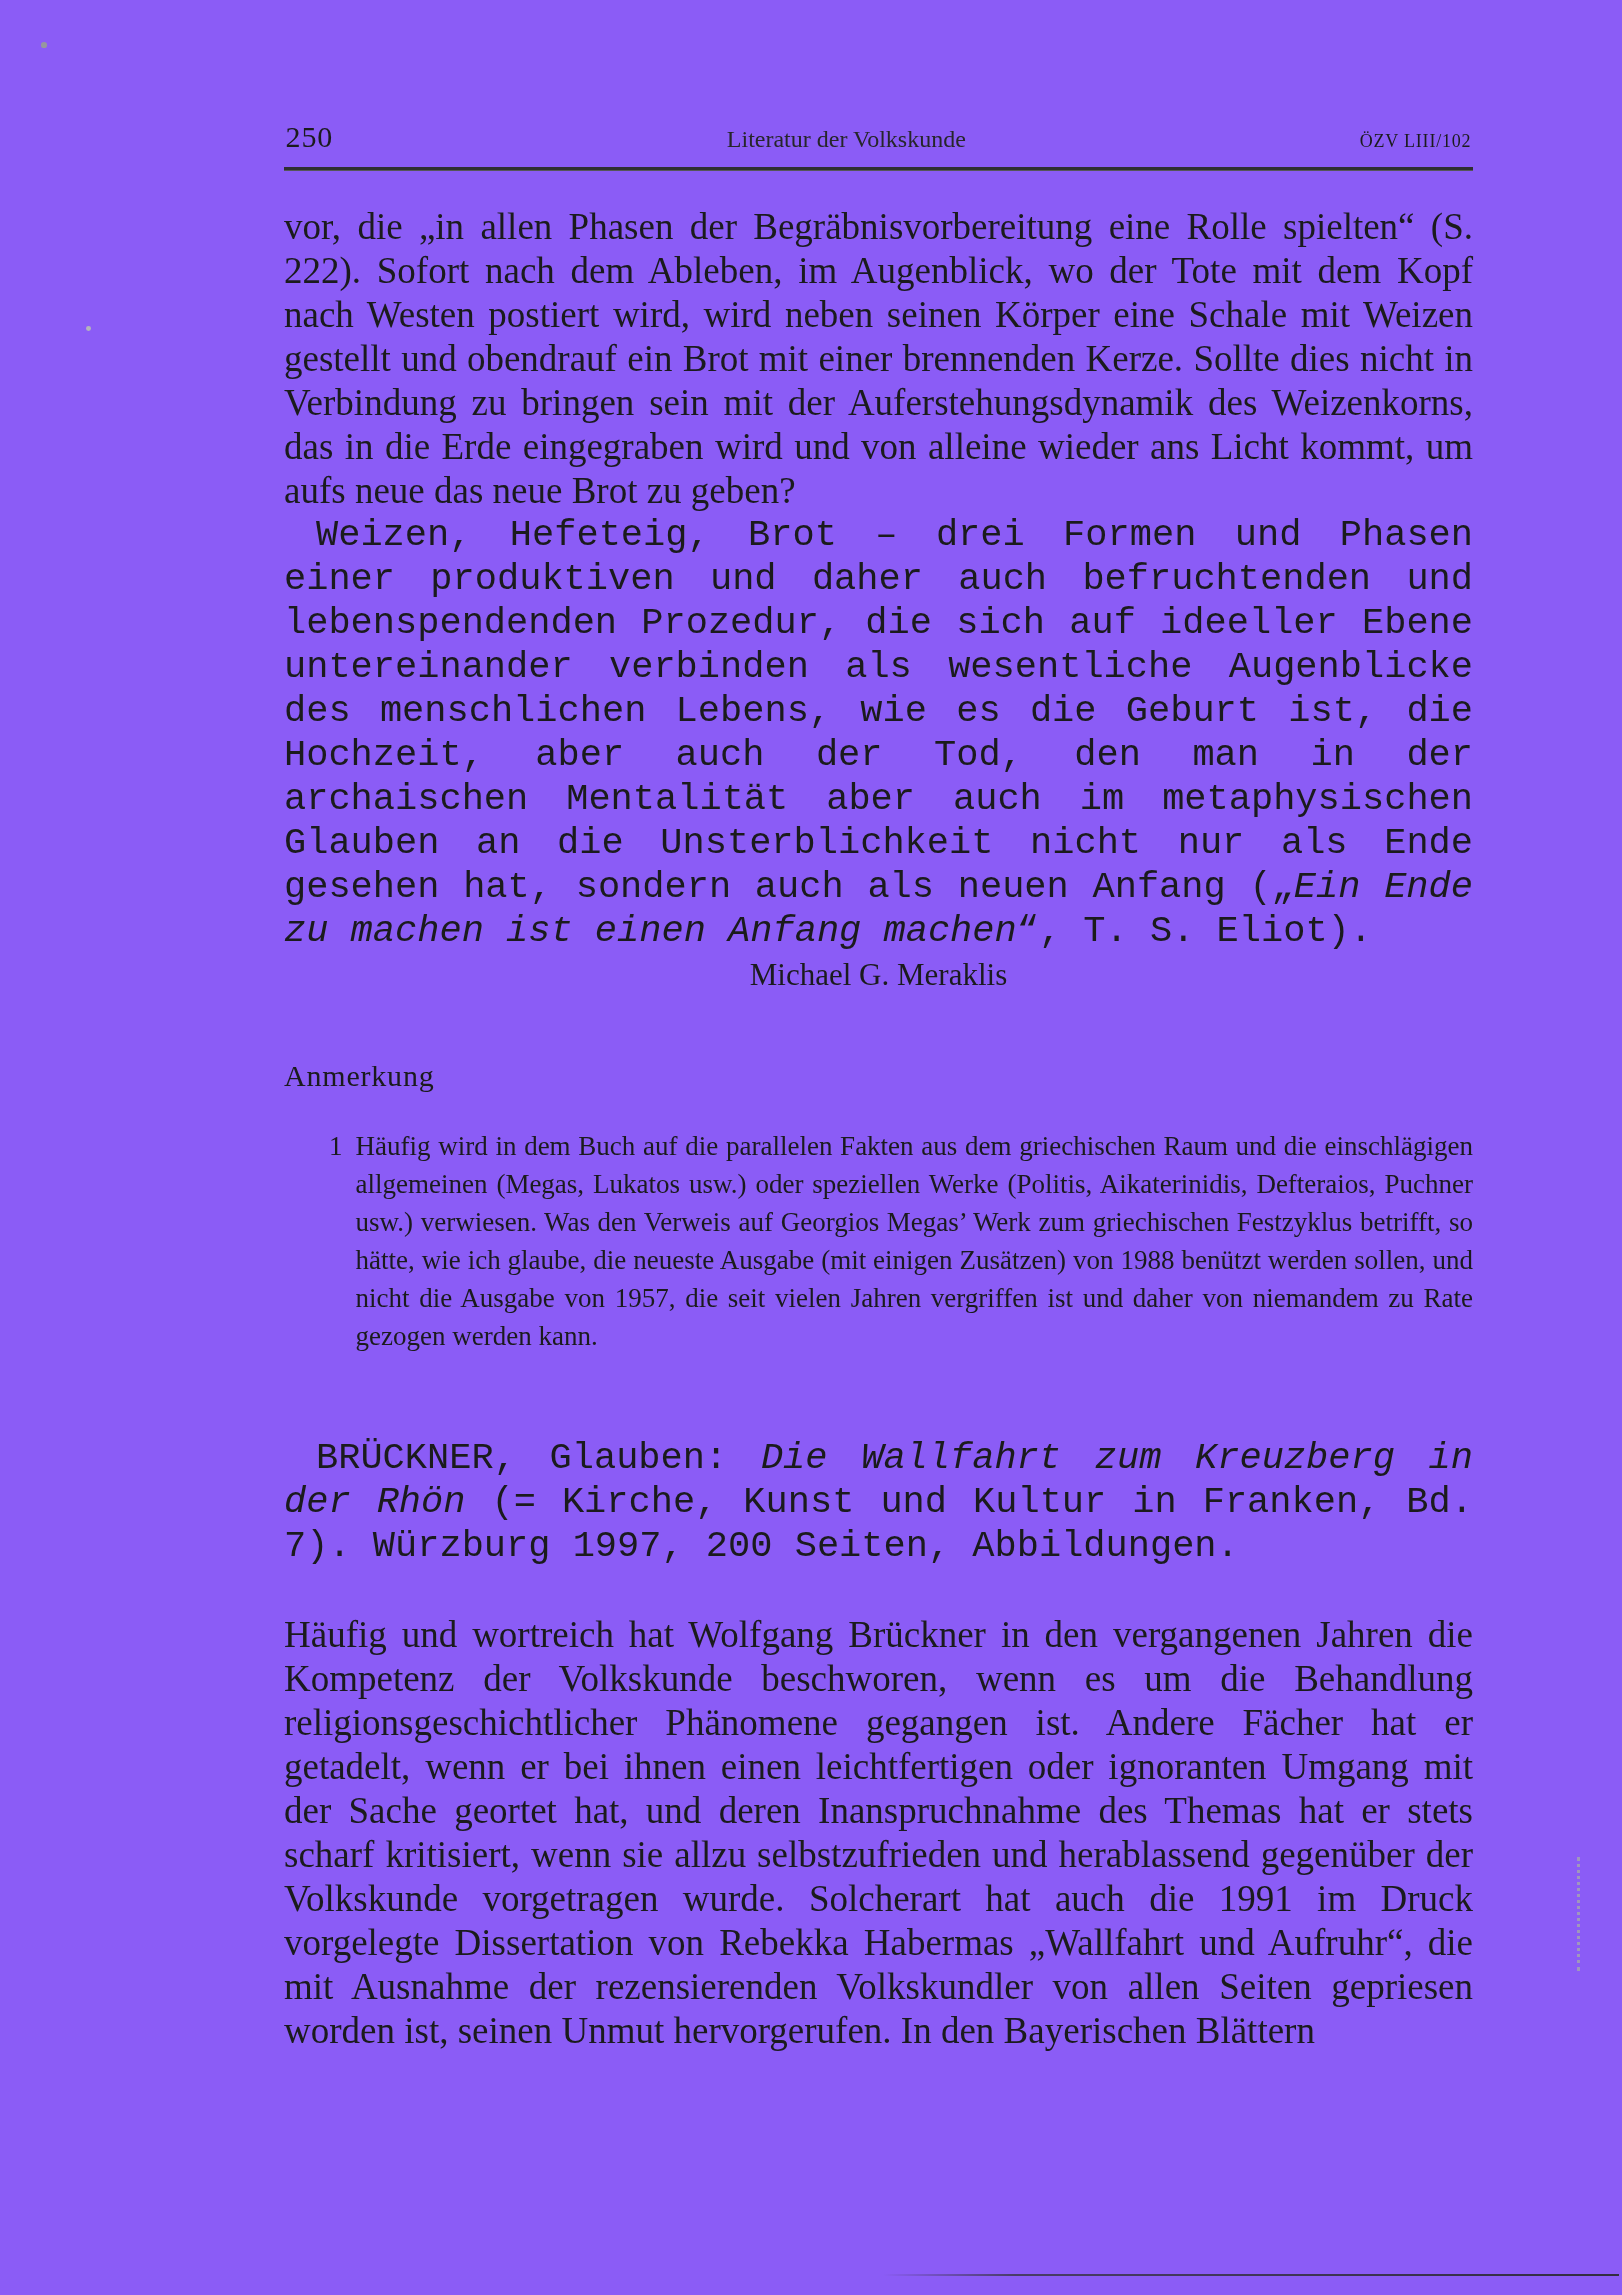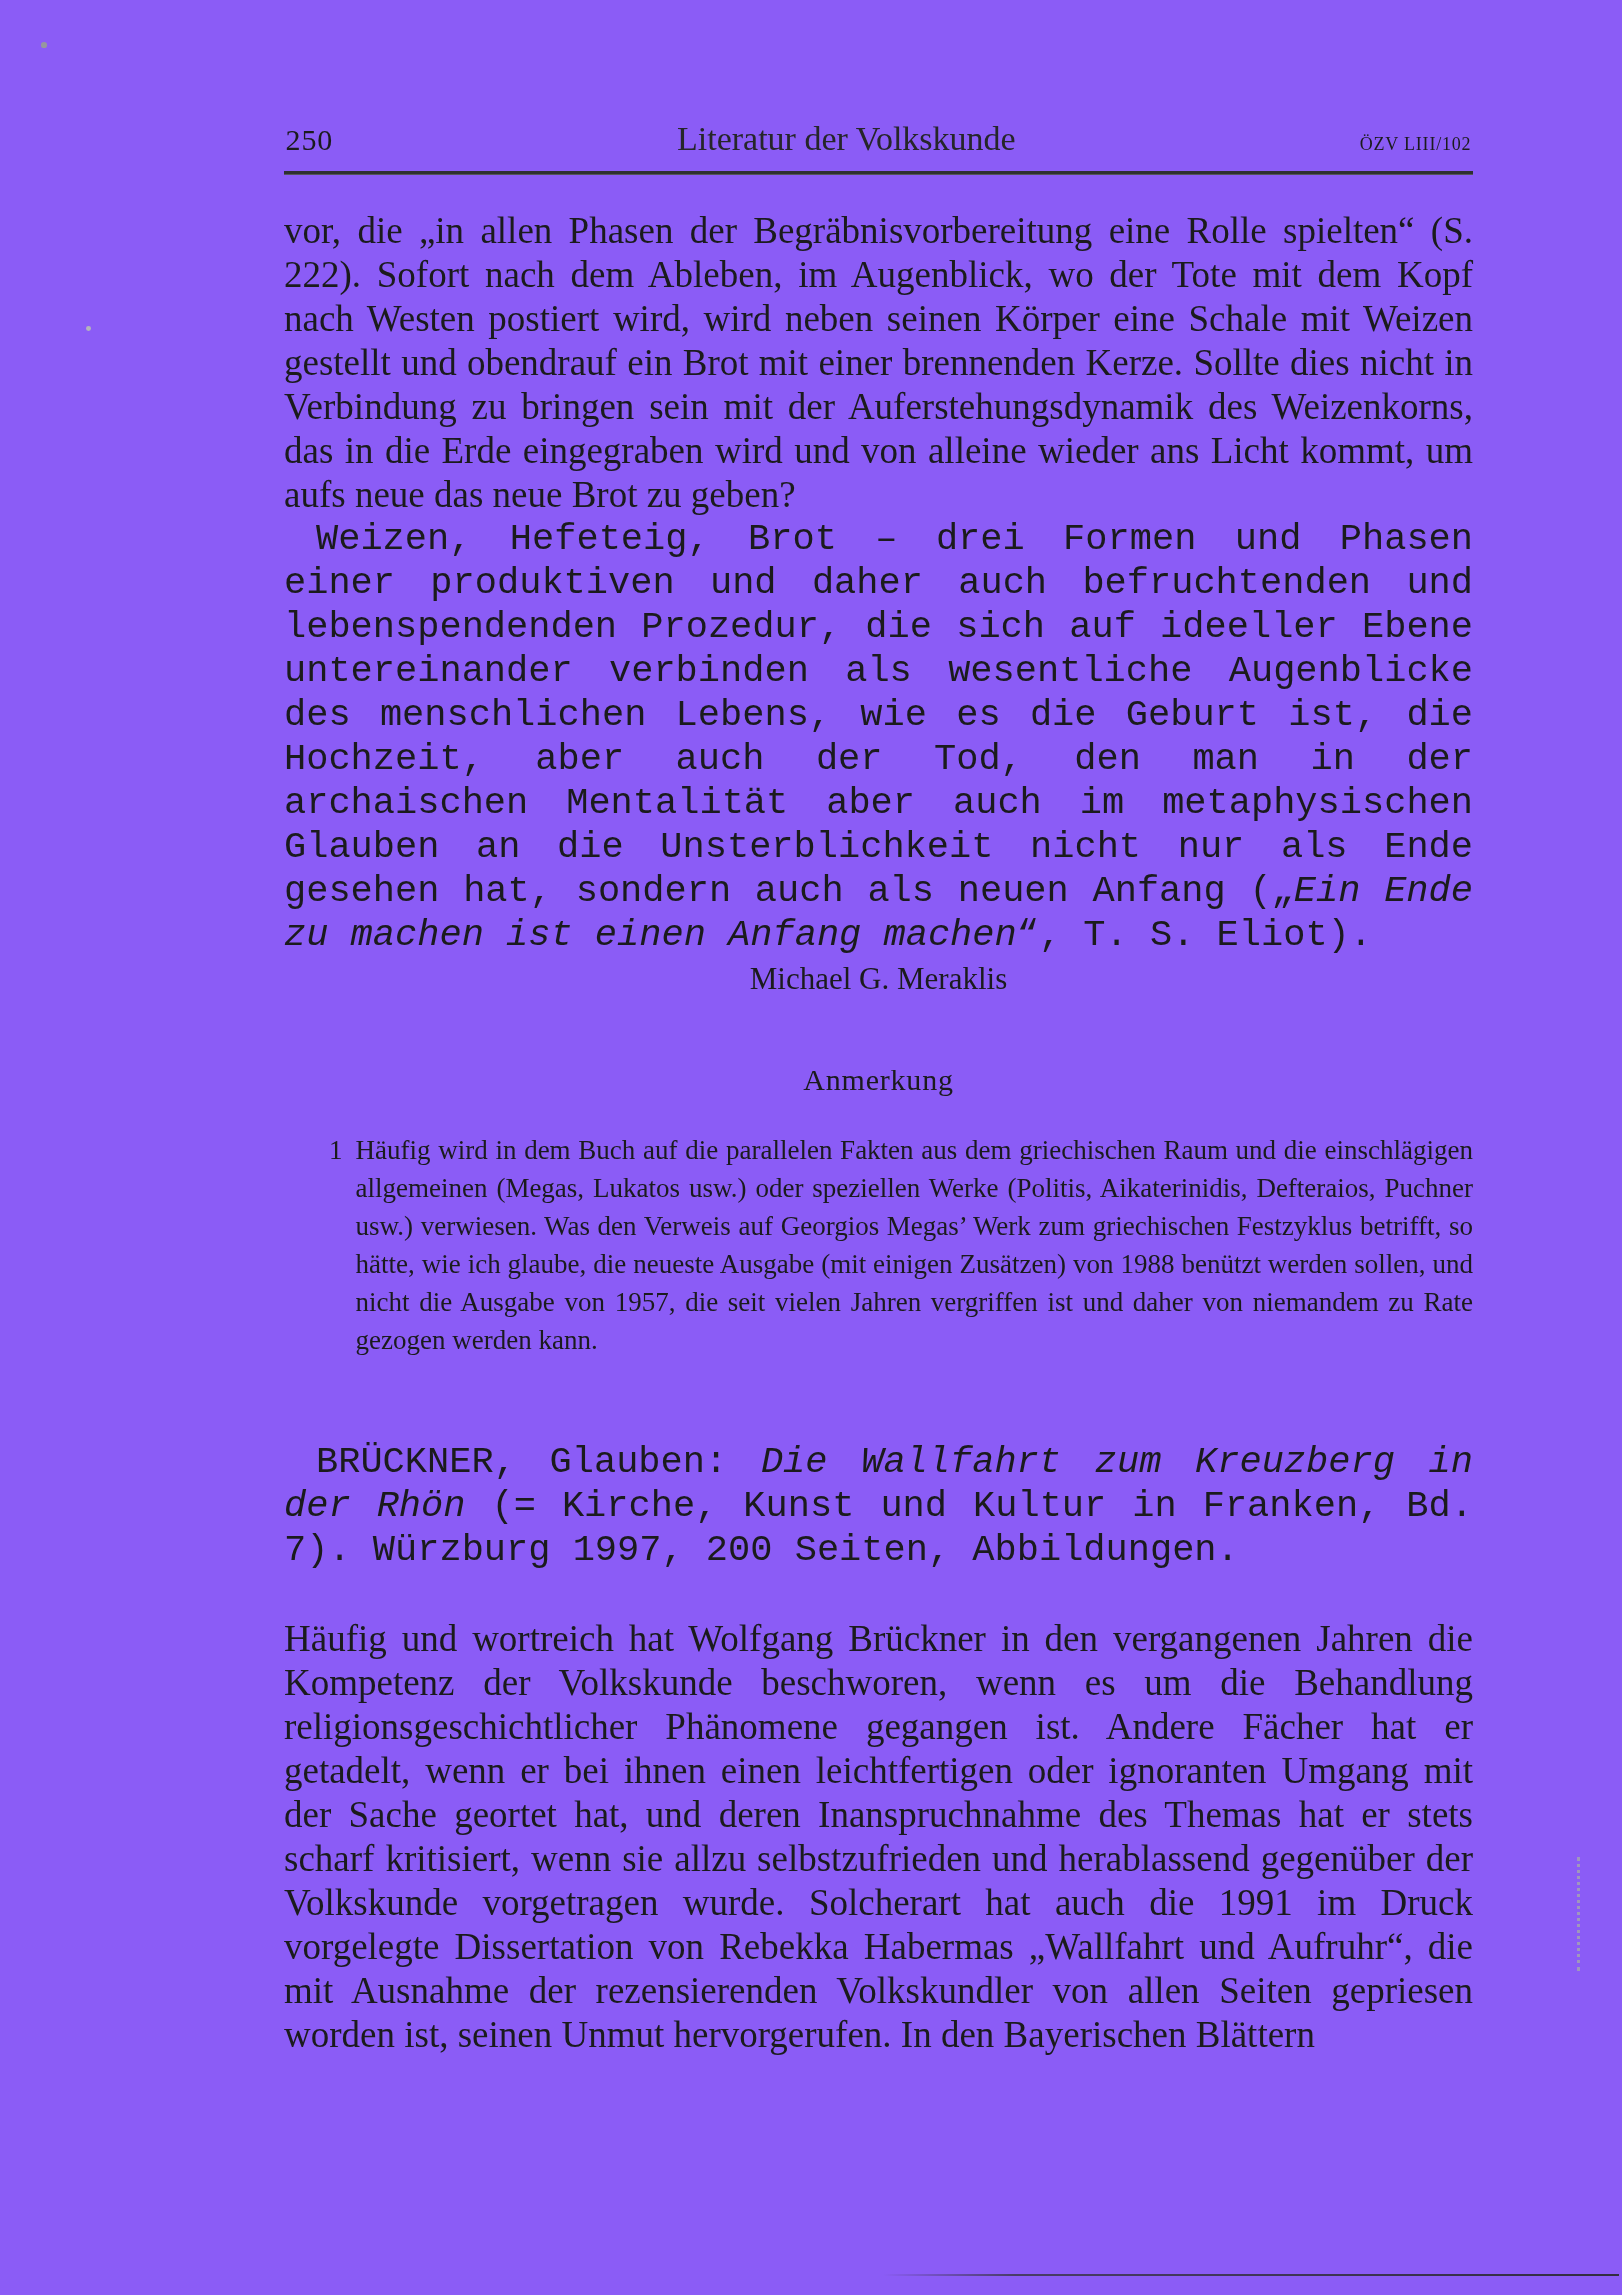--- a/index.html
+++ b/index.html
@@ -26,21 +26,21 @@
   }
   
   .page-header {
     display: flex;
     align-items: baseline;
     justify-content: space-between;
     font-size: 28px;
     padding: 0 1.6px;
   }
   .page-header .page-num { font-size: 30px; letter-spacing: 0.8px; }
-  .page-header .running-title { font-size: 34px; color: #26262a; }
+  .page-header .running-title { font-size: 24px; color: #26262a; }
   .page-header .journal-ref { font-size: 18px; letter-spacing: 0.8px; }
   .header-rule {
     margin-top: 13px;
     height: 3.2px;
     background: #2f2f31;
     border-bottom: 0.8px solid #55555a;
   }
   
   .body-par {
     margin: 0;
@@ -54,21 +54,21 @@
   .signature {
     margin: 0;
     font-size: 31px;
     line-height: 44px;
     text-align: center;
   }
   .note-heading {
     margin: 62px 0 34px 0;
     font-size: 30px;
     font-weight: normal;
-    text-align: center;
+    text-align: left;
     letter-spacing: 0.8px;
   }
   
   .footnote {
     display: flex;
     margin-left: 45px;
     gap: 13px;
     font-size: 27px;
     line-height: 38px;
   }

